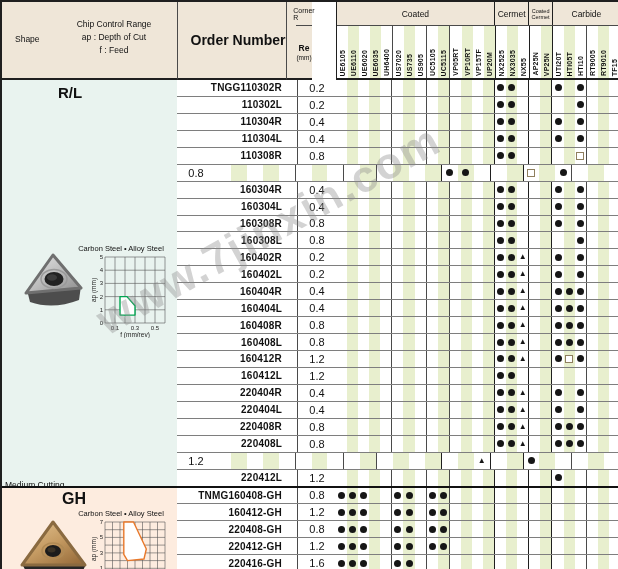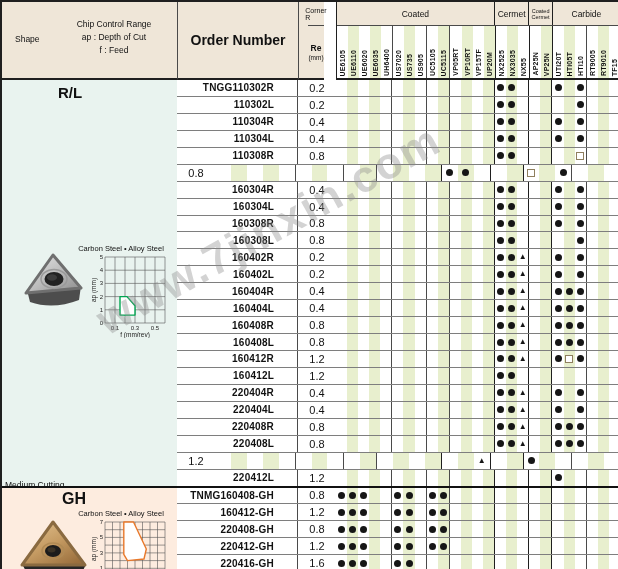--- a/index.html
+++ b/index.html
@@ -5,21 +5,21 @@
   html,body{margin:0;padding:0;background:#fff;}
   #app{position:relative;width:618px;height:569px;overflow:hidden;background:#fff;
        font-family:"Liberation Sans",sans-serif;color:#111;
        border-top:2px solid #1f1f1f;border-left:2px solid #1f1f1f;box-sizing:border-box;}
   
   .hdr{position:absolute;top:0;height:78px;background:var(--hdrbg);box-sizing:border-box;
        border-bottom:2px solid #1f1f1f;}
   #hdr-left{left:0;width:175px;}
   #hdr-order{left:175px;width:121px;border-left:1px solid #4a4a4a;
              display:flex;align-items:center;justify-content:center;font-size:14px;font-weight:bold;}
-  #hdr-corner{left:296px;width:26px;border-left:1px solid #4a4a4a;padding-left:9px;}
+  #hdr-corner{left:284px;width:26px;border-left:1px solid #4a4a4a;padding-left:9px;}
   #hdr-grades{left:334px;width:284px;border-left:1.5px solid #1f1f1f;background:#fff;}
   #shape-label{position:absolute;left:13px;top:32px;font-size:8.5px;}
   #chip-lines{position:absolute;left:60px;top:16px;width:104px;text-align:center;
               font-size:8.5px;line-height:13px;}
   #corner-top{height:24px;display:flex;align-items:center;justify-content:center;
               font-size:7px;border-bottom:1px solid #4a4a4a;box-sizing:border-box;}
   #corner-re{height:52px;display:flex;flex-direction:column;align-items:center;justify-content:center;}
   #re-label{font-weight:bold;font-size:8.5px;}
   #re-unit{font-size:6.5px;margin-top:1px;}
   #grp-row{display:flex;height:24px;background:var(--hdrbg);border-bottom:1px solid #4a4a4a;box-sizing:border-box;}
@@ -35,21 +35,21 @@
   .green{background:var(--stripe);}
   .sub{border-left:1px solid #4a4a4a;}
   .grp{border-left:1.5px solid #1f1f1f !important;}
   
   #rows{position:absolute;left:175px;top:78px;width:443px;height:491px;
         display:flex;flex-direction:column;}
   .row{flex:1;display:flex;box-sizing:border-box;}
   .row + .row{border-top:1px solid #7e7e7e;}
   .row.sec-start{border-top:2px solid #111;}
   .cell-order{width:121px;box-sizing:border-box;border-right:1px solid #4a4a4a;
-              display:flex;align-items:center;justify-content:flex-end;padding-right:23px;
+              display:flex;align-items:center;justify-content:flex-end;padding-right:15px;
               font-weight:bold;font-size:10px;letter-spacing:.2px;}
   .cell-re{width:38px;box-sizing:border-box;display:flex;align-items:center;justify-content:center;font-size:11px;}
   .gradecells{flex:1;display:flex;}
   .gc{flex:1;display:flex;align-items:center;justify-content:center;box-sizing:border-box;}
   .mk-dot{width:7px;height:7px;border-radius:50%;background:#161616;}
   .mk-sq{width:6px;height:6px;border:1px solid #8f7f5f;background:#fff;}
   .mk-tri{font-size:8px;line-height:8px;color:#161616;}
   
   .section{position:absolute;left:0;width:175px;box-sizing:border-box;overflow:hidden;
            border-right:0;}

